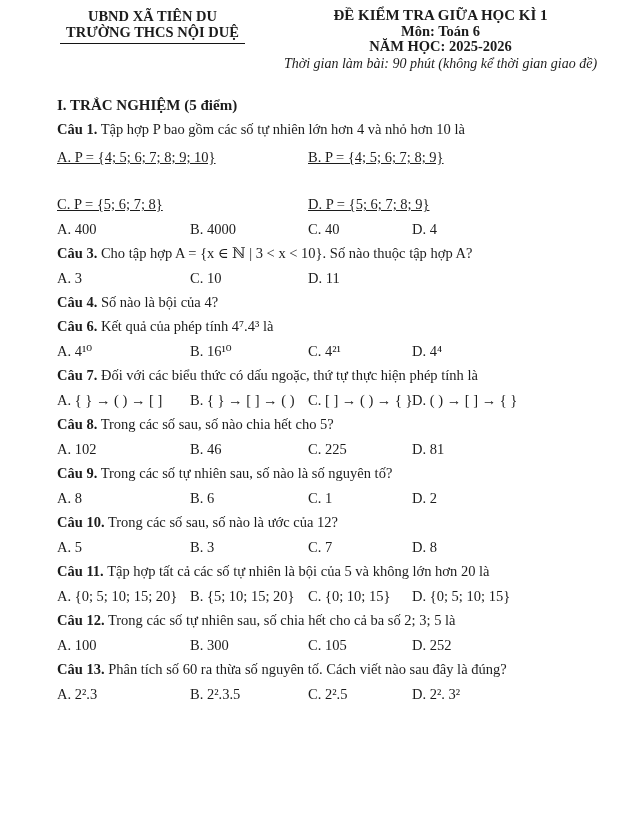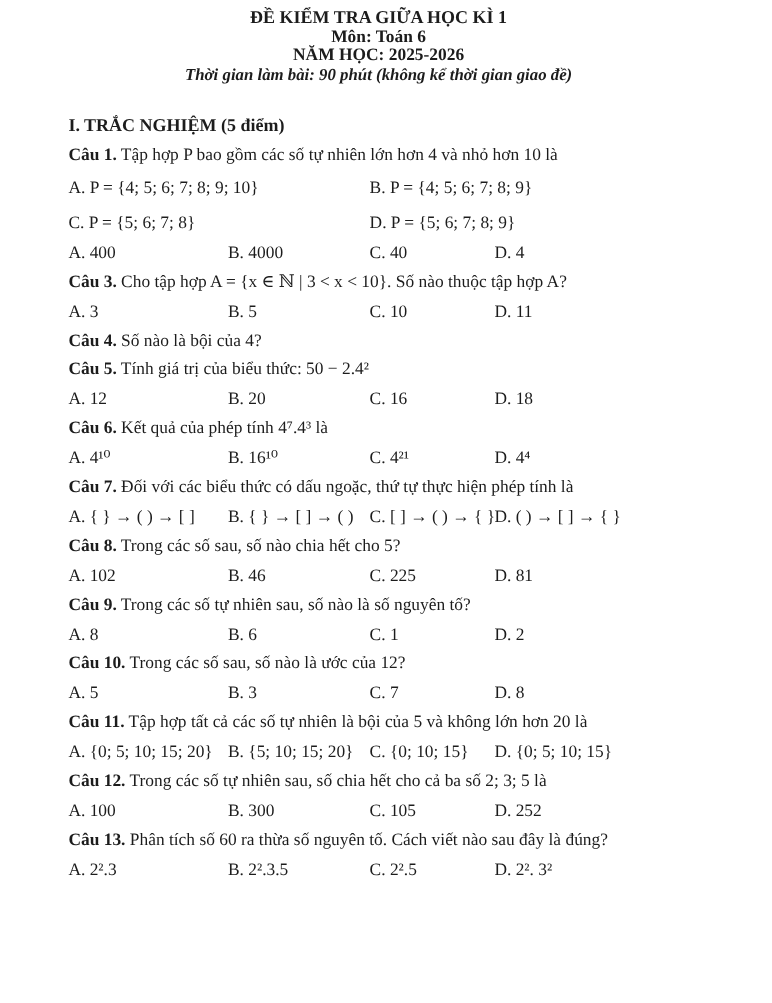--- a/index.html
+++ b/index.html
@@ -35,21 +35,21 @@
   .header-right {
     flex: 1 1 auto;
     text-align: center;
     font-weight: bold;
     line-height: 15.5px;
     padding-right: 12px;
   }
   .exam-title { font-size: 15px; }
   .duration {
     font-style: italic;
-    font-weight: bold;
+    font-weight: normal;
     font-size: 14px;
     margin-top: 1px;
   }
 
   
   .section-title {
     font-weight: bold;
     font-size: 15px;
     margin: 25px 0 0 57px;
     line-height: 19px;
@@ -57,29 +57,35 @@
   .questions { margin: 0 6px 0 57px; }
   .question { margin-top: 5px; }
   .q-line { margin: 0; line-height: 19px; }
   .q-label { font-weight: bold; }
   .opt-row {
     display: grid;
     margin-top: 6px;
     line-height: 19px;
   }
   .cols-4 { grid-template-columns: 133px 118px 104px 1fr; }
-  .cols-2 { grid-template-columns: 251px 1fr; row-gap: 10px; margin-top: 9px; }
+  .cols-2 { grid-template-columns: 251px 1fr; row-gap: 28px; margin-top: 9px; text-decoration: underline; }
   .option { white-space: nowrap; }
 </style>
 </head>
 <body>
 
 <div class="page">
 
   <div class="header">
+    <div class="header-left">
+      <div>UBND XÃ TIÊN DU</div>
+      <div>
+        <span class="school-underline">TRƯỜNG THCS NỘI DUỆ</span>
+      </div>
+    </div>
     <div class="header-right">
       <div class="exam-title">ĐỀ KIỂM TRA GIỮA HỌC KÌ 1</div>
       <div>Môn: Toán 6</div>
       <div>NĂM HỌC: 2025-2026</div>
       <div class="duration">Thời gian làm bài: 90 phút (không kể thời gian giao đề)</div>
     </div>
   </div>
 
   <div class="section-title">I. TRẮC NGHIỆM (5 điểm)</div>
 
@@ -100,39 +106,29 @@
           <span class="option">B. 4000</span>
           <span class="option">C. 40</span>
           <span class="option">D. 4</span>
         </div>
   </div>
 
   <div class="question">
     <p class="q-line"><b class="q-label">Câu 3.</b> <span>Cho tập hợp A = {x ∈ ℕ | 3 &lt; x &lt; 10}. Số nào thuộc tập hợp A?</span></p>
     <div class="opt-row cols-4">
           <span class="option">A. 3</span>
-          <span class="option">B. 5</span>
           <span class="option">C. 10</span>
           <span class="option">D. 11</span>
         </div>
   </div>
 
   <div class="question">
     <p class="q-line"><b class="q-label">Câu 4.</b> <span>Số nào là bội của 4?</span></p>
   </div>
 
-  <div class="question">
-    <p class="q-line"><b class="q-label">Câu 5.</b> <span>Tính giá trị của biểu thức: 50 − 2.4²</span></p>
-    <div class="opt-row cols-4">
-          <span class="option">A. 12</span>
-          <span class="option">B. 20</span>
-          <span class="option">C. 16</span>
-          <span class="option">D. 18</span>
-        </div>
-  </div>
 
   <div class="question">
     <p class="q-line"><b class="q-label">Câu 6.</b> <span>Kết quả của phép tính 4⁷.4³ là</span></p>
     <div class="opt-row cols-4">
           <span class="option">A. 4¹⁰</span>
           <span class="option">B. 16¹⁰</span>
           <span class="option">C. 4²¹</span>
           <span class="option">D. 4⁴</span>
         </div>
   </div>

